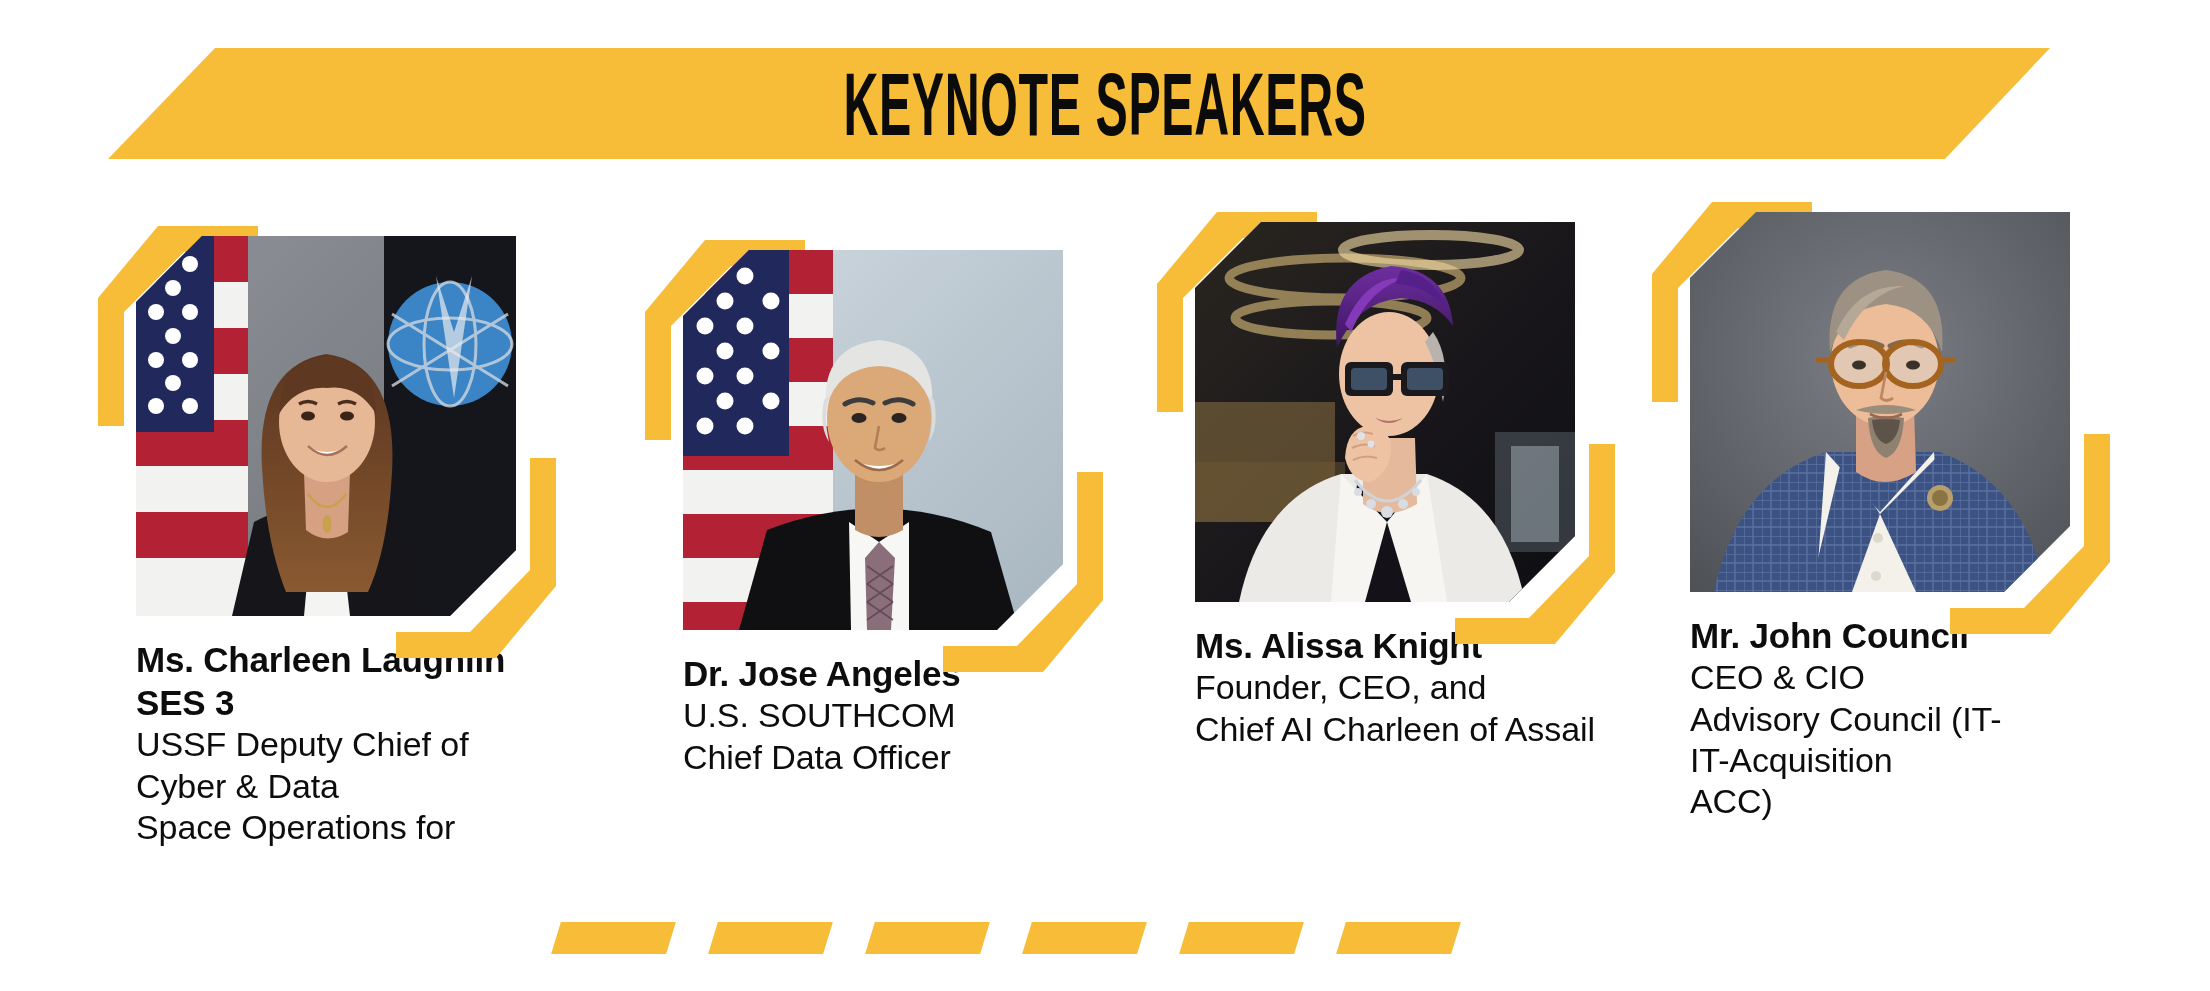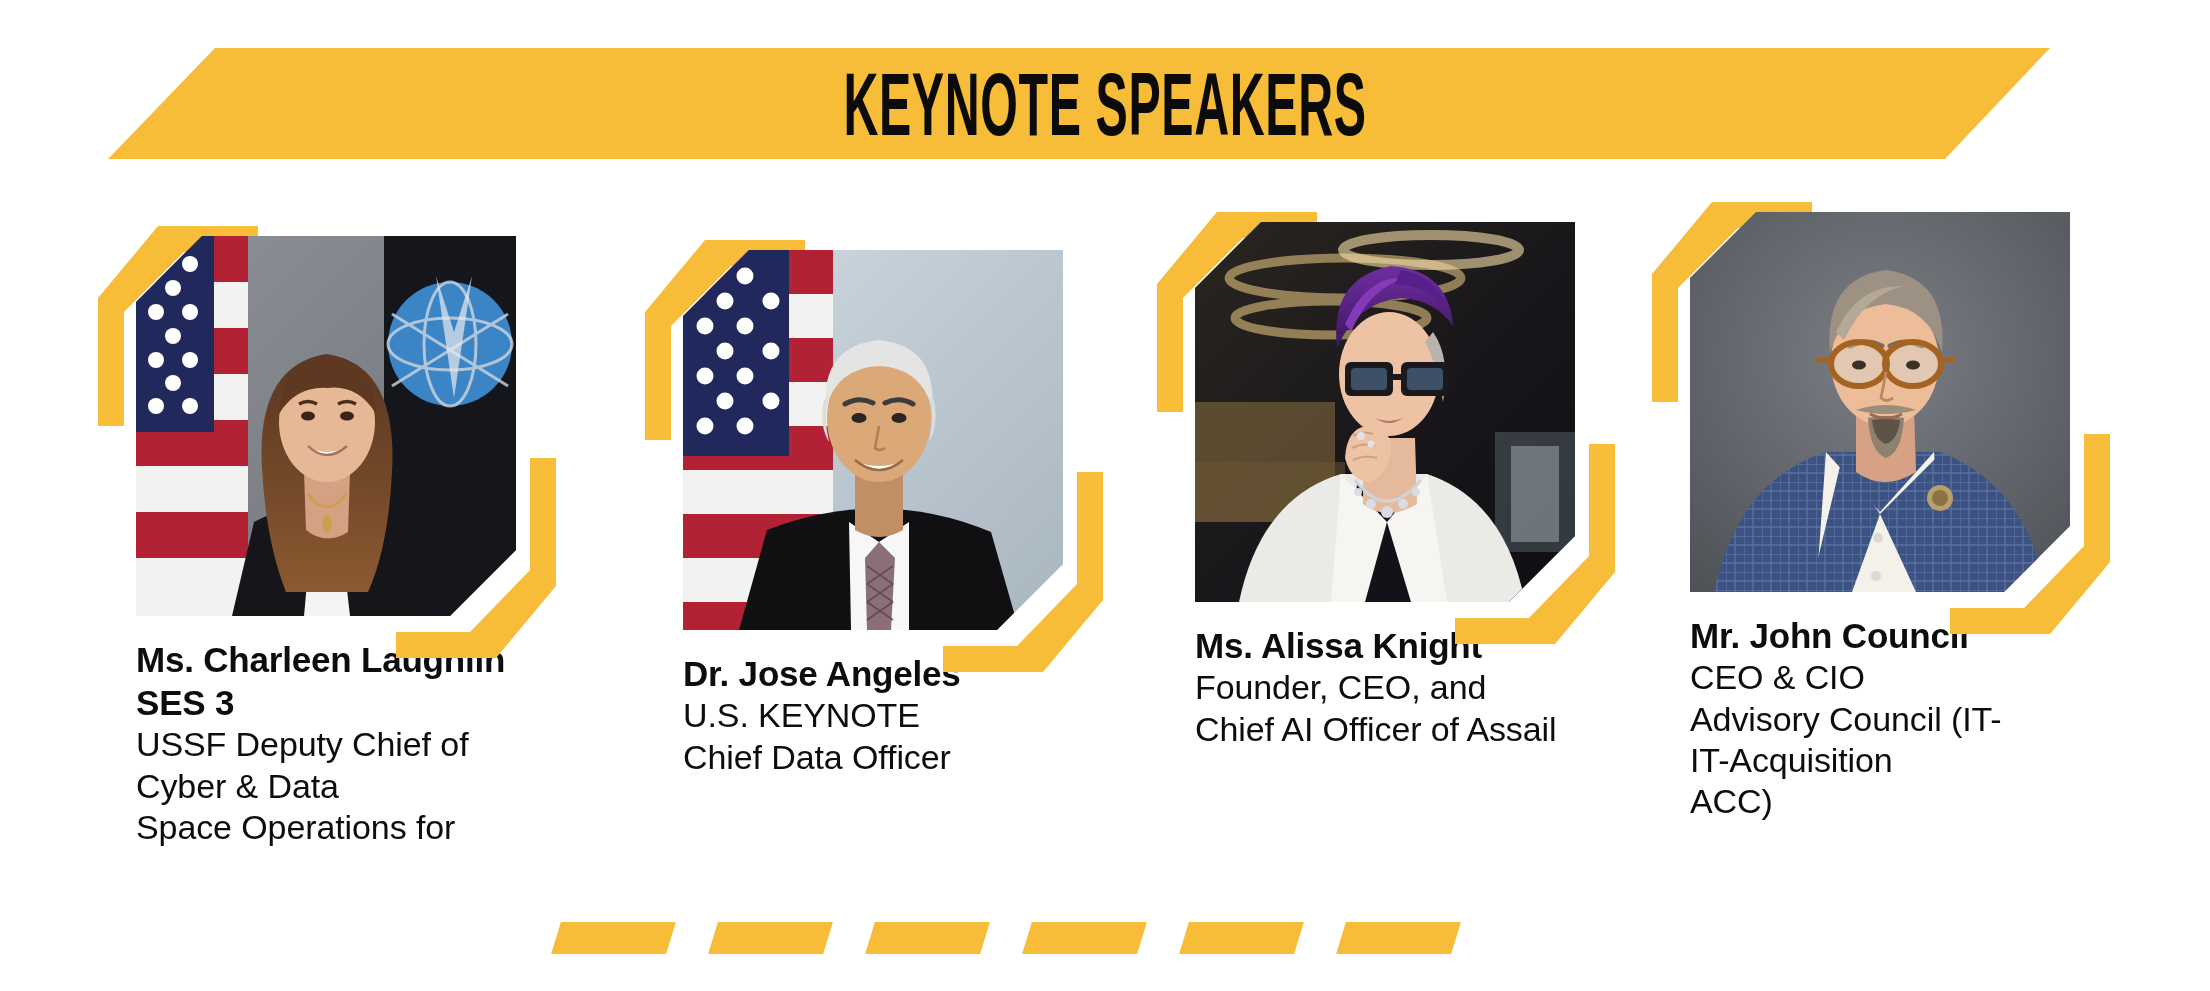--- a/index.html
+++ b/index.html
@@ -309,21 +309,21 @@
             <path d="M196 176 L192 198 Q196 202 202 198" stroke="#b07f56" stroke-width="2.6" fill="none"></path>
 
             <path d="M174 212 Q196 228 218 212 Q196 220 174 212 Z" fill="#ffffff"></path>
             <path d="M172 210 Q196 230 220 210" stroke="#9c6a48" stroke-width="2.4" fill="none"></path>
           </svg>
         </div>
         <div class="bracket-br"></div>
       </div>
       <div class="caption">
         <div class="cap-name">Dr. Jose Angeles</div>
-        <div class="cap-line">U.S. KEYNOTE</div>
+        <div class="cap-line">U.S. SOUTHCOM</div>
         <div class="cap-line">Chief Data Officer</div>
       </div>
     </div>
 
     <div class="speaker" style="left:1195px; top:222px;">
       <div class="frame">
         <div class="bracket-tl"></div>
         <div class="photo">
           <svg viewBox="0 0 380 380" preserveAspectRatio="xMidYMid slice" aria-hidden="true">
             <defs>
@@ -392,21 +392,21 @@
             </g>
             <circle cx="166" cy="214" r="4" fill="#dfe3e8"></circle>
             <circle cx="176" cy="222" r="3.4" fill="#dfe3e8"></circle>
           </svg>
         </div>
         <div class="bracket-br"></div>
       </div>
       <div class="caption">
         <div class="cap-name">Ms. Alissa Knight</div>
         <div class="cap-line">Founder, CEO, and</div>
-        <div class="cap-line">Chief AI Officer of Assail</div>
+        <div class="cap-line">Chief AI Charleen of Assail</div>
       </div>
     </div>
 
     <div class="speaker" style="left:1690px; top:212px;">
       <div class="frame">
         <div class="bracket-tl"></div>
         <div class="photo">
           <svg viewBox="0 0 380 380" preserveAspectRatio="xMidYMid slice" aria-hidden="true">
             <defs>
               <radialGradient id="s4bg" cx="0.5" cy="0.38" r="0.78">

